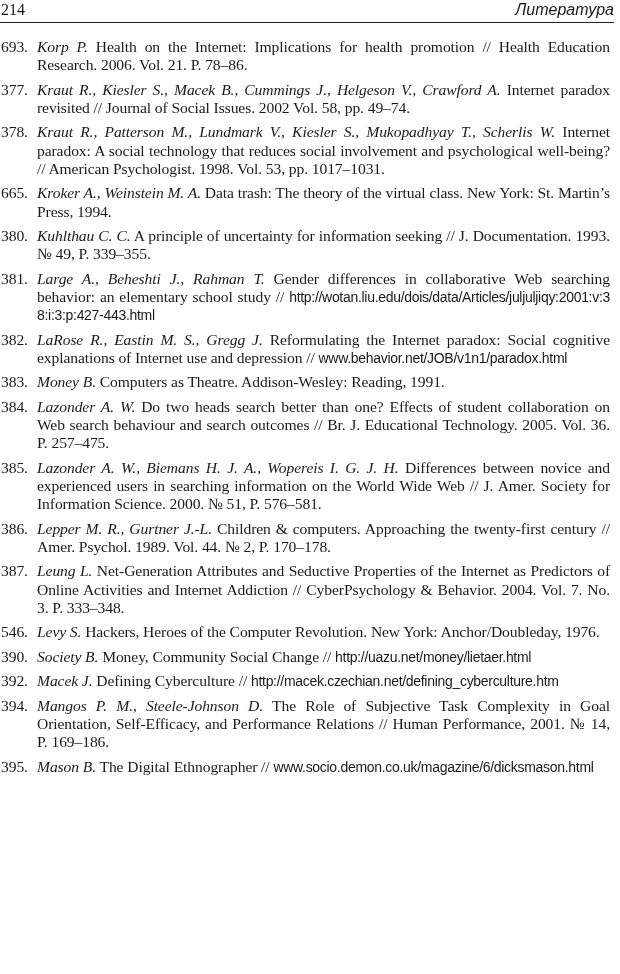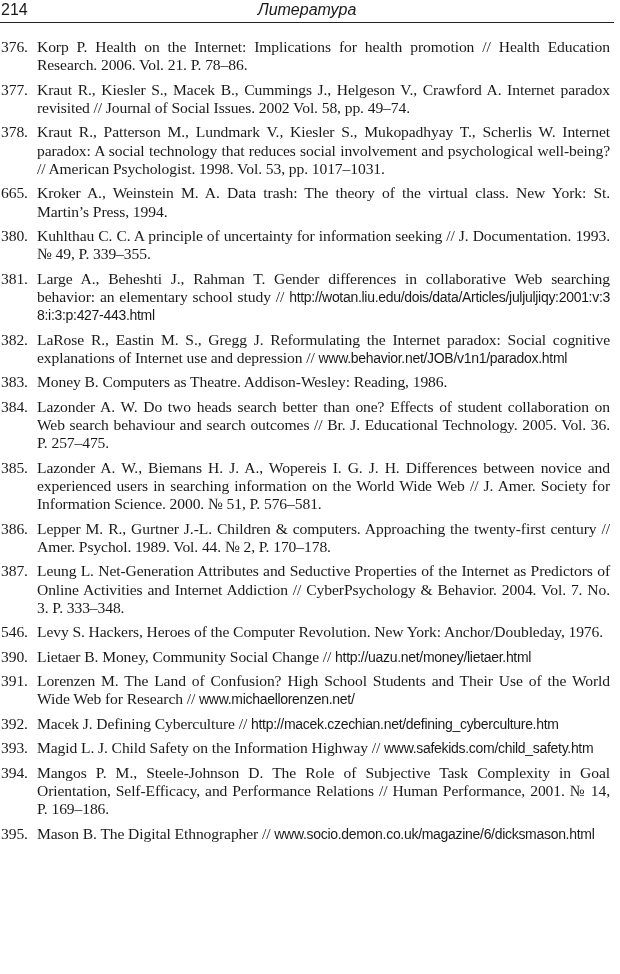--- a/index.html
+++ b/index.html
@@ -1,46 +1,44 @@
 <!DOCTYPE html>
 <html><head>
 <meta charset="utf-8">
 <style>
   html, body { margin: 0; padding: 0; background: #ffffff; }
   body { width: 620px; height: 974px; overflow: hidden; position: relative; color: #1a1a1a; }
   .header { position: absolute; left: 0; top: 0; width: 614px; height: 22px; border-bottom: 1.5px solid #222; }
-  .page-num { position: absolute; left: 1px; top: 1px; font-family: Liberation Sans, sans-serif; font-size: 16px; }
-  .running-title { position: absolute; left: 0; width: 614px; top: 1px; text-align: center; font-family: "Liberation Sans", sans-serif; font-style: italic; font-size: 16px; }
+  .page-num { position: absolute; left: 1px; top: 1px; font-family: Liberation Serif, serif; font-size: 16px; }
+  .running-title { position: absolute; left: 0; width: 614px; top: 1px; text-align: right; font-family: "Liberation Sans", sans-serif; font-style: italic; font-size: 16px; }
   .refs { position: absolute; left: 0; top: 38px; width: 610px; font-family: "Liberation Serif", serif; font-size: 15.6px; line-height: 18.2px; letter-spacing: -0.1px; }
   .ref { position: relative; padding-left: 37px; margin-bottom: 6.3px; text-align: justify; }
   .ref .num { position: absolute; left: 1px; top: 0; }
-  .ref .authors { }
+  .ref .authors { font-style: italic; }
   .ref .url { font-family: "Liberation Sans", sans-serif; font-size: 14px; letter-spacing: -0.3px; word-break: break-all; }
 </style>
 </head>
 <body>
 
 <div class="header">
   <span class="page-num">214</span>
   <span class="running-title">Литература</span>
 </div>
 
 <div class="refs" id="refs">
-    <div class="ref"><span class="num">376.</span><span class="authors">Korp P.</span><span class="text"> Health on the Internet: Implications for health promotion // Health Education Research. 2006. Vol. 21. P. 78–86.</span></div>
+    <div class="ref"><span class="num">693.</span><span class="authors">Korp P.</span><span class="text"> Health on the Internet: Implications for health promotion // Health Education Research. 2006. Vol. 21. P. 78–86.</span></div>
     <div class="ref"><span class="num">377.</span><span class="authors">Kraut R., Kiesler S., Macek B., Cummings J., Helgeson V., Crawford A.</span><span class="text"> Internet paradox revisited // Journal of Social Issues. 2002 Vol. 58, pp. 49–74.</span></div>
     <div class="ref"><span class="num">378.</span><span class="authors">Kraut R., Patterson M., Lundmark V., Kiesler S., Mukopadhyay T., Scherlis W.</span><span class="text"> Internet paradox: A social technology that reduces social involvement and psychological well-being? // American Psychologist. 1998. Vol. 53, pp. 1017–1031.</span></div>
     <div class="ref"><span class="num">665.</span><span class="authors">Kroker A., Weinstein M. A.</span><span class="text"> Data trash: The theory of the virtual class. New York: St. Martin’s Press, 1994.</span></div>
     <div class="ref"><span class="num">380.</span><span class="authors">Kuhlthau C. C.</span><span class="text"> A principle of uncertainty for information seeking // J. Documentation. 1993. № 49, P. 339–355.</span></div>
     <div class="ref"><span class="num">381.</span><span class="authors">Large A., Beheshti J., Rahman T.</span><span class="text"> Gender differences in collaborative Web searching behavior: an elementary school study // </span><span class="url">http://wotan.liu.edu/dois/data/Articles/juljuljiqy:2001:v:38:i:3:p:427-443.html</span></div>
     <div class="ref"><span class="num">382.</span><span class="authors">LaRose R., Eastin M. S., Gregg J.</span><span class="text"> Reformulating the Internet paradox: Social cognitive explanations of Internet use and depression // </span><span class="url">www.behavior.net/JOB/v1n1/paradox.html</span></div>
-    <div class="ref"><span class="num">383.</span><span class="authors">Money B.</span><span class="text"> Computers as Theatre. Addison-Wesley: Reading, 1986.</span></div>
+    <div class="ref"><span class="num">383.</span><span class="authors">Money B.</span><span class="text"> Computers as Theatre. Addison-Wesley: Reading, 1991.</span></div>
     <div class="ref"><span class="num">384.</span><span class="authors">Lazonder A. W.</span><span class="text"> Do two heads search better than one? Effects of student collaboration on Web search behaviour and search outcomes // Br. J. Educational Technology. 2005. Vol. 36. P. 257–475.</span></div>
     <div class="ref"><span class="num">385.</span><span class="authors">Lazonder A. W., Biemans H. J. A., Wopereis I. G. J. H.</span><span class="text"> Differences between novice and experienced users in searching information on the World Wide Web // J. Amer. Society for Information Science. 2000. № 51, P. 576–581.</span></div>
     <div class="ref"><span class="num">386.</span><span class="authors">Lepper M. R., Gurtner J.-L.</span><span class="text"> Children &amp; computers. Approaching the twenty-first century // Amer. Psychol. 1989. Vol. 44. № 2, P. 170–178.</span></div>
     <div class="ref"><span class="num">387.</span><span class="authors">Leung L.</span><span class="text"> Net-Generation Attributes and Seductive Properties of the Internet as Predictors of Online Activities and Internet Addiction // CyberPsychology &amp; Behavior. 2004. Vol. 7. No. 3. P. 333–348.</span></div>
     <div class="ref"><span class="num">546.</span><span class="authors">Levy S.</span><span class="text"> Hackers, Heroes of the Computer Revolution. New York: Anchor/Doubleday, 1976.</span></div>
-    <div class="ref"><span class="num">390.</span><span class="authors">Lietaer B.</span><span class="text"> Money, Community Social Change // </span><span class="url">http://uazu.net/money/lietaer.html</span></div>
-    <div class="ref"><span class="num">391.</span><span class="authors">Lorenzen M.</span><span class="text"> The Land of Confusion? High School Students and Their Use of the World Wide Web for Research // </span><span class="url">www.michaellorenzen.net/</span></div>
+    <div class="ref"><span class="num">390.</span><span class="authors">Society B.</span><span class="text"> Money, Community Social Change // </span><span class="url">http://uazu.net/money/lietaer.html</span></div>
     <div class="ref"><span class="num">392.</span><span class="authors">Macek J.</span><span class="text"> Defining Cyberculture // </span><span class="url">http://macek.czechian.net/defining_cyberculture.htm</span></div>
-    <div class="ref"><span class="num">393.</span><span class="authors">Magid L. J.</span><span class="text"> Child Safety on the Information Highway // </span><span class="url">www.safekids.com/child_safety.htm</span></div>
     <div class="ref"><span class="num">394.</span><span class="authors">Mangos P. M., Steele-Johnson D.</span><span class="text"> The Role of Subjective Task Complexity in Goal Orientation, Self-Efficacy, and Performance Relations // Human Performance, 2001. № 14, P. 169–186.</span></div>
     <div class="ref"><span class="num">395.</span><span class="authors">Mason B.</span><span class="text"> The Digital Ethnographer // </span><span class="url">www.socio.demon.co.uk/magazine/6/dicksmason.html</span></div>
   </div>
 
 </body></html>

